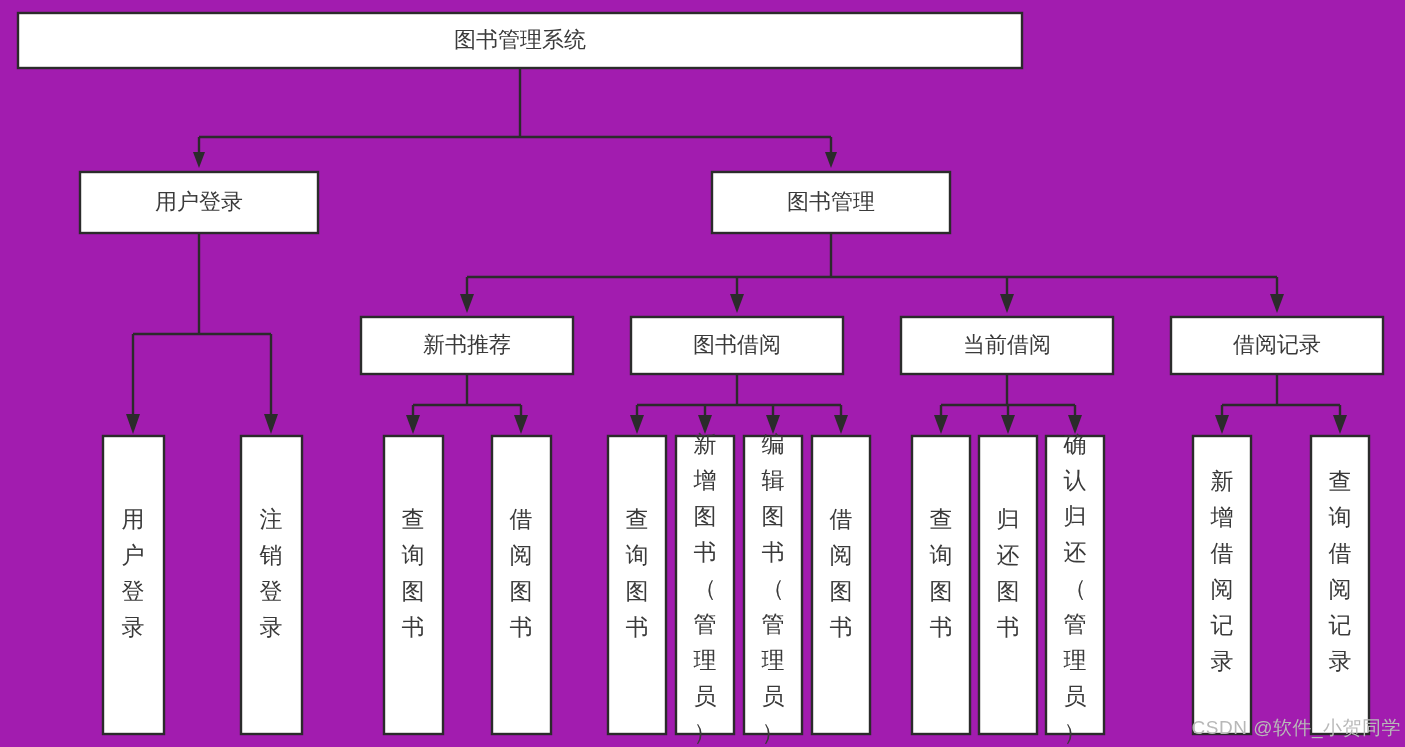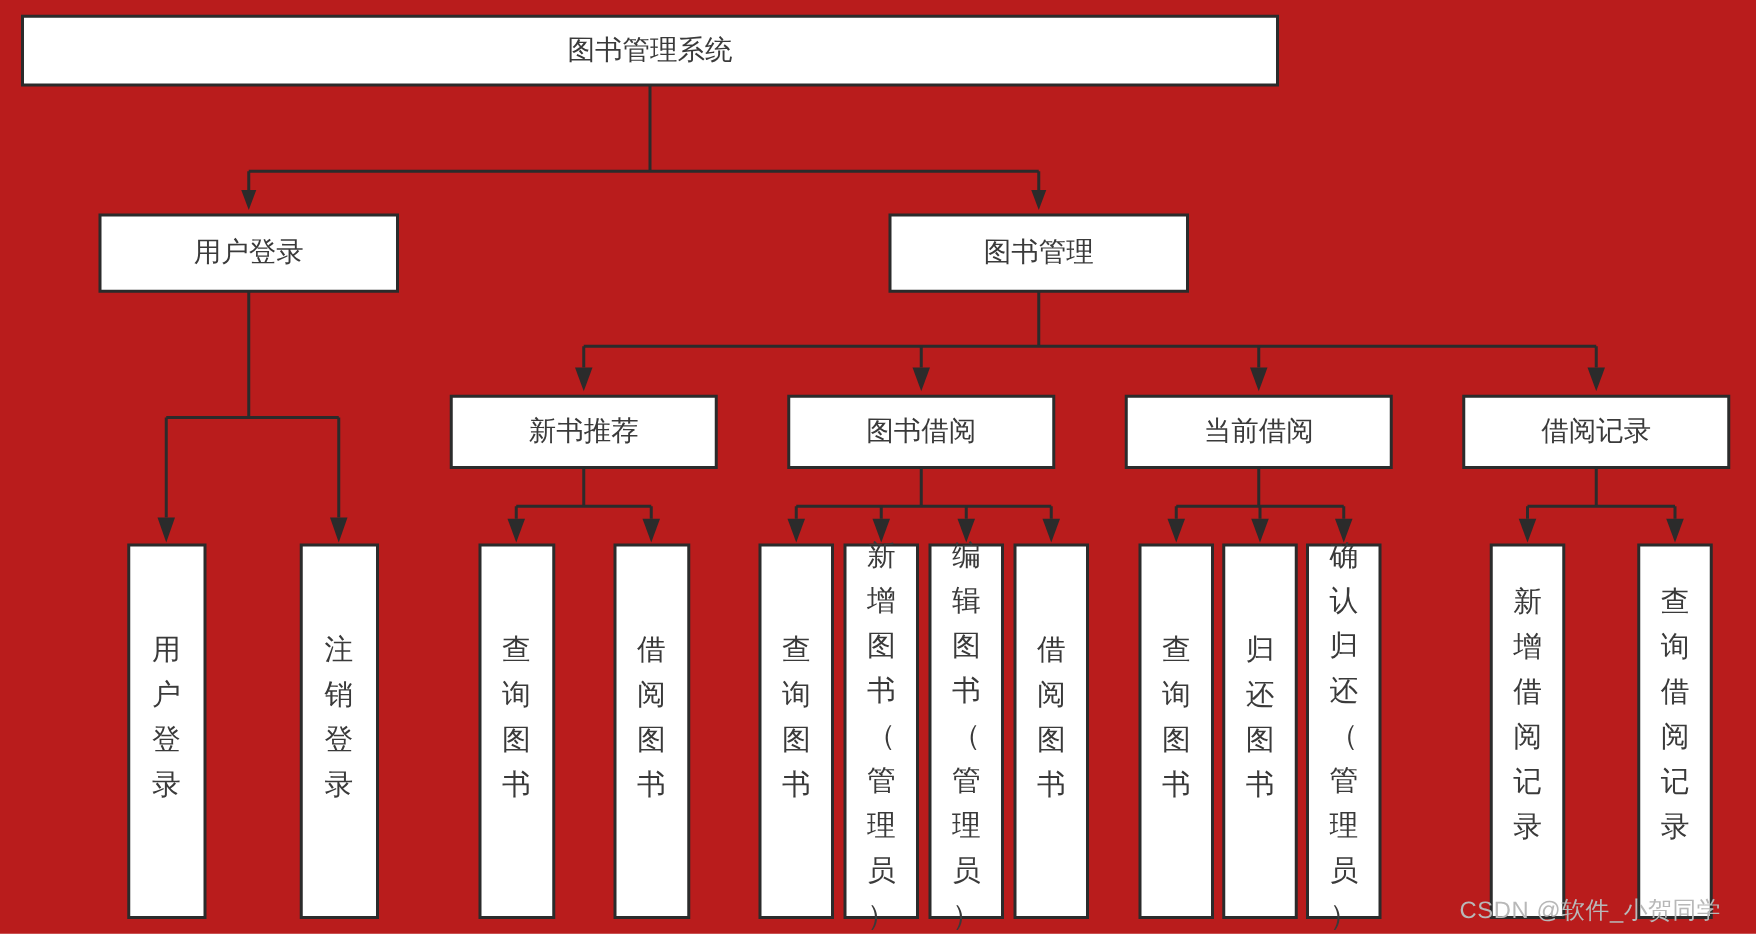--- a/index.html
+++ b/index.html
@@ -11,21 +11,21 @@
   body {
     font-family: "Liberation Sans", "DejaVu Sans", sans-serif;
     width: 1405px;
     height: 747px;
     overflow: hidden;
   }
   #diagram-root {
     position: relative;
     width: 1405px;
     height: 747px;
-    background: #b91c1c;
+    background: #a21caf;
   }
   svg#tree-svg {
     position: absolute;
     top: 0;
     left: 0;
     width: 1405px;
     height: 747px;
     display: block;
   }
   .node-rect {
@@ -51,21 +51,21 @@
     dominant-baseline: middle;
   }
   .node-label-vertical {
     fill: #3a3a3a;
     font-family: "Liberation Sans", "DejaVu Sans", sans-serif;
     font-size: 23px;
     text-anchor: middle;
   }
   .watermark-text {
     position: absolute;
-    right: 28px;
+    right: 4px;
     bottom: 6px;
     font-family: "Liberation Sans", "DejaVu Sans", sans-serif;
     font-size: 19px;
     color: #b8b8b8;
     letter-spacing: 0.5px;
     white-space: nowrap;
     pointer-events: none;
   }
 </style>
 </head>

